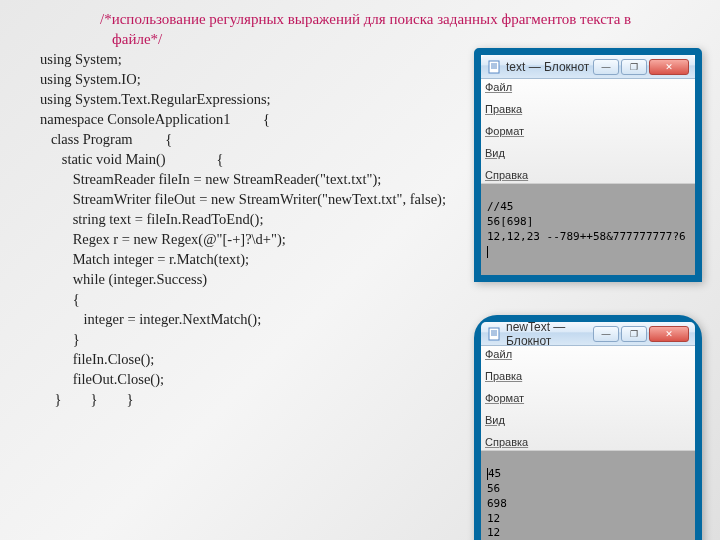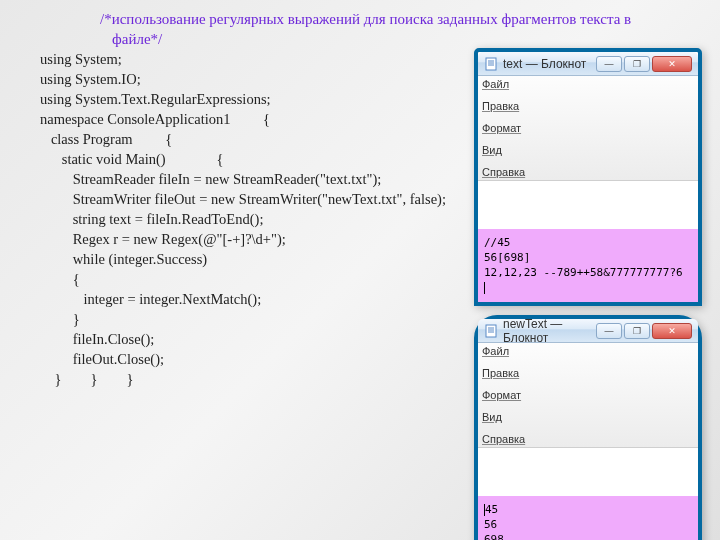--- a/index.html
+++ b/index.html
@@ -8,33 +8,33 @@
       height: 540px;
       background: linear-gradient(135deg, #e8e8e8 0%, #f5f5f5 50%, #e0e0e0 100%);
       font-family: "Calibri", "Arial", sans-serif;
       font-size: 14px;
       color: #333;
       position: relative;
       overflow: hidden;
     }
     .slide { padding: 10px 40px; position: relative; width: 100%; height: 100%; }
     .comment {
-      color: #6d28d9;
+      color: #be185d;
       font-family: "Times New Roman", serif;
       font-size: 15px;
       padding-left: 60px;
       text-indent: -12px;
       margin-left: 12px;
       line-height: 1.3;
     }
     .code { font-family: Liberation Serif, serif; font-size: 14.5px; line-height: 1.38; color: #222; }
     .code div { white-space: pre; }
     .np-window {
       position: absolute;
-      border: 4px solid #0369a1;
+      border: 7px solid #0369a1;
       border-radius: 5px 5px 0 0;
       background: #fff;
       box-shadow: 2px 2px 8px rgba(0,0,0,0.25);
       font-family: "Tahoma", "Segoe UI", sans-serif;
       font-size: 11px;
     }
     .np-title {
       background: linear-gradient(to bottom, #f3f8fe 0%, #dbe9f7 45%, #c3d9ef 46%, #d9e8f6 100%);
       border-bottom: 1px solid #a6bdd4;
       padding: 4px 6px;
@@ -69,29 +69,28 @@
       border-bottom: 1px solid #cfcfcf;
       padding: 2px 4px;
       display: flex;
       gap: 10px;
       font-size: 11px;
       color: #333;
       flex-direction: column;
     }
     .np-menu span { text-decoration: underline; text-decoration-color: #888; cursor: default; }
     .np-body {
-      padding: 7px 6px;
+      padding: 16px 6px;
       font-family: "Lucida Console", "Consolas", monospace;
       font-size: 11px;
       line-height: 1.35;
       color: #000;
-      background: #f0abfc;
+      background: #a3a3a3;
       white-space: pre;
       min-height: 40px;
-      margin-top: 48px;
     }
     .caret { display:inline-block; width:1px; height:12px; background:#000; vertical-align:middle; }
     .np1 { top: 48px; right: 18px; width: 228px; }
     .np2 { top: 315px; right: 18px; width: 228px; border-radius: 23px; }
   </style>
 </head>
 <body>
 
 <div class="slide">
   <div class="comment">/*использование регулярных выражений для поиска заданных фрагментов текста в файле*/</div>
@@ -100,20 +99,21 @@
     <div>using System.IO;</div>
     <div>using System.Text.RegularExpressions;</div>
     <div></div>
     <div>namespace ConsoleApplication1         {</div>
     <div>   class Program         {</div>
     <div>      static void Main()              {</div>
     <div>         StreamReader fileIn = new StreamReader("text.txt");</div>
     <div>         StreamWriter fileOut = new StreamWriter("newText.txt", false);</div>
     <div>         string text = fileIn.ReadToEnd();</div>
     <div>         Regex r = new Regex(@"[-+]?\d+");</div>
+    <div>         Match integer = r.Match(text);</div>
     <div>         while (integer.Success)</div>
     <div>         {</div>
     <div>            integer = integer.NextMatch();</div>
     <div>         }</div>
     <div>         fileIn.Close();</div>
     <div>         fileOut.Close();</div>
     <div>    }        }        }</div>
   </div>
 
   <div class="np-window np1">

